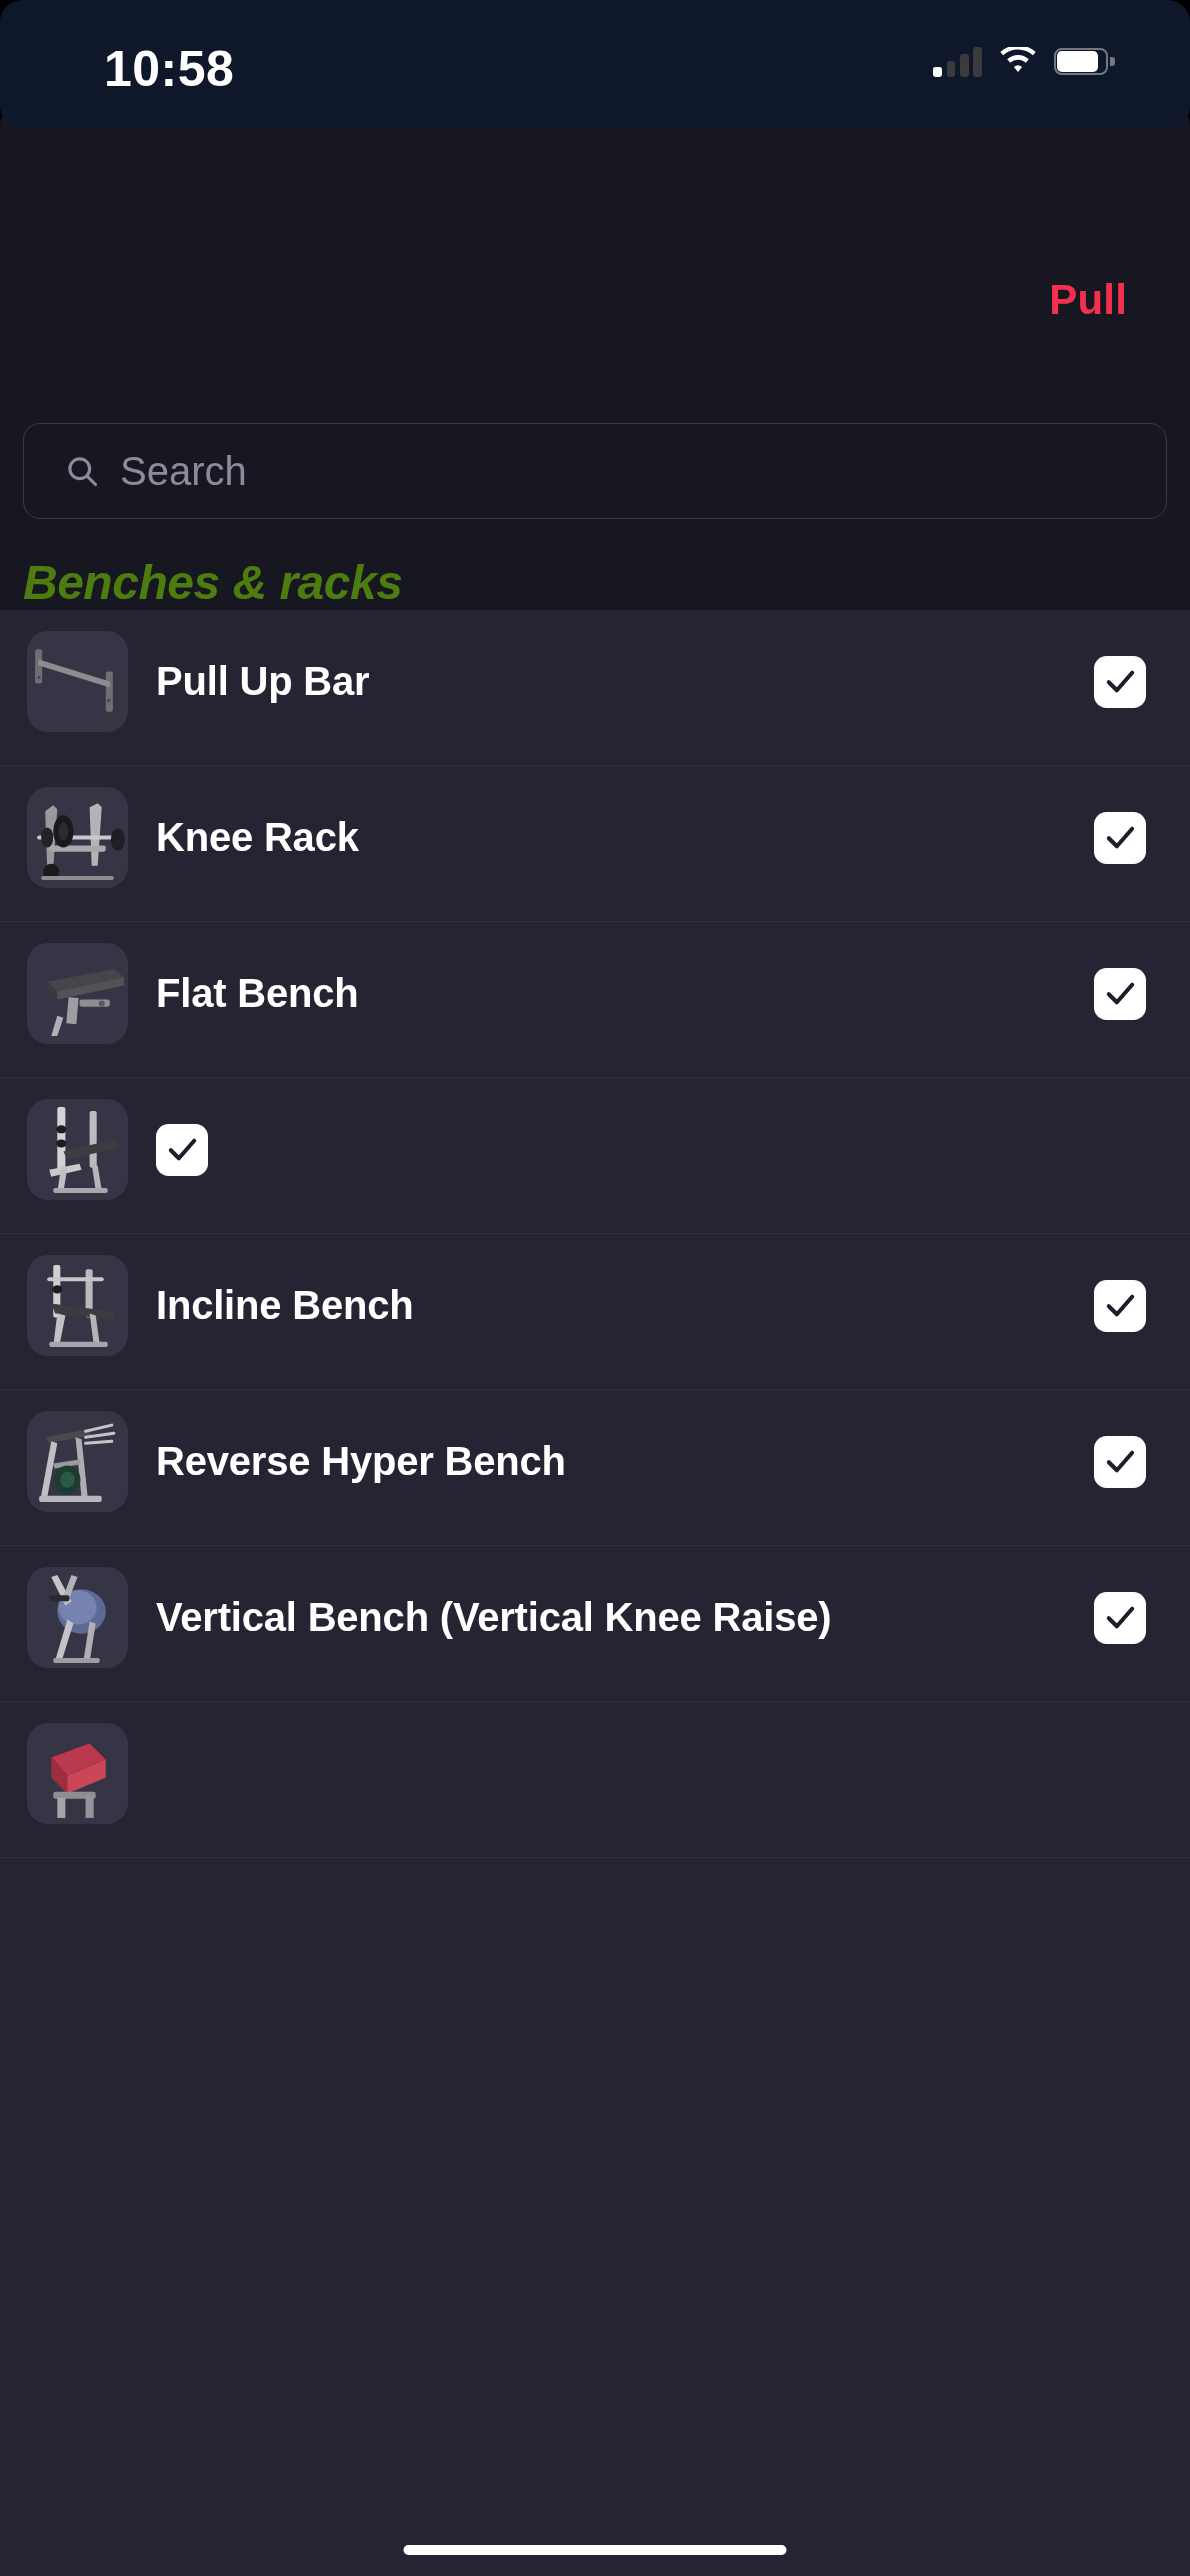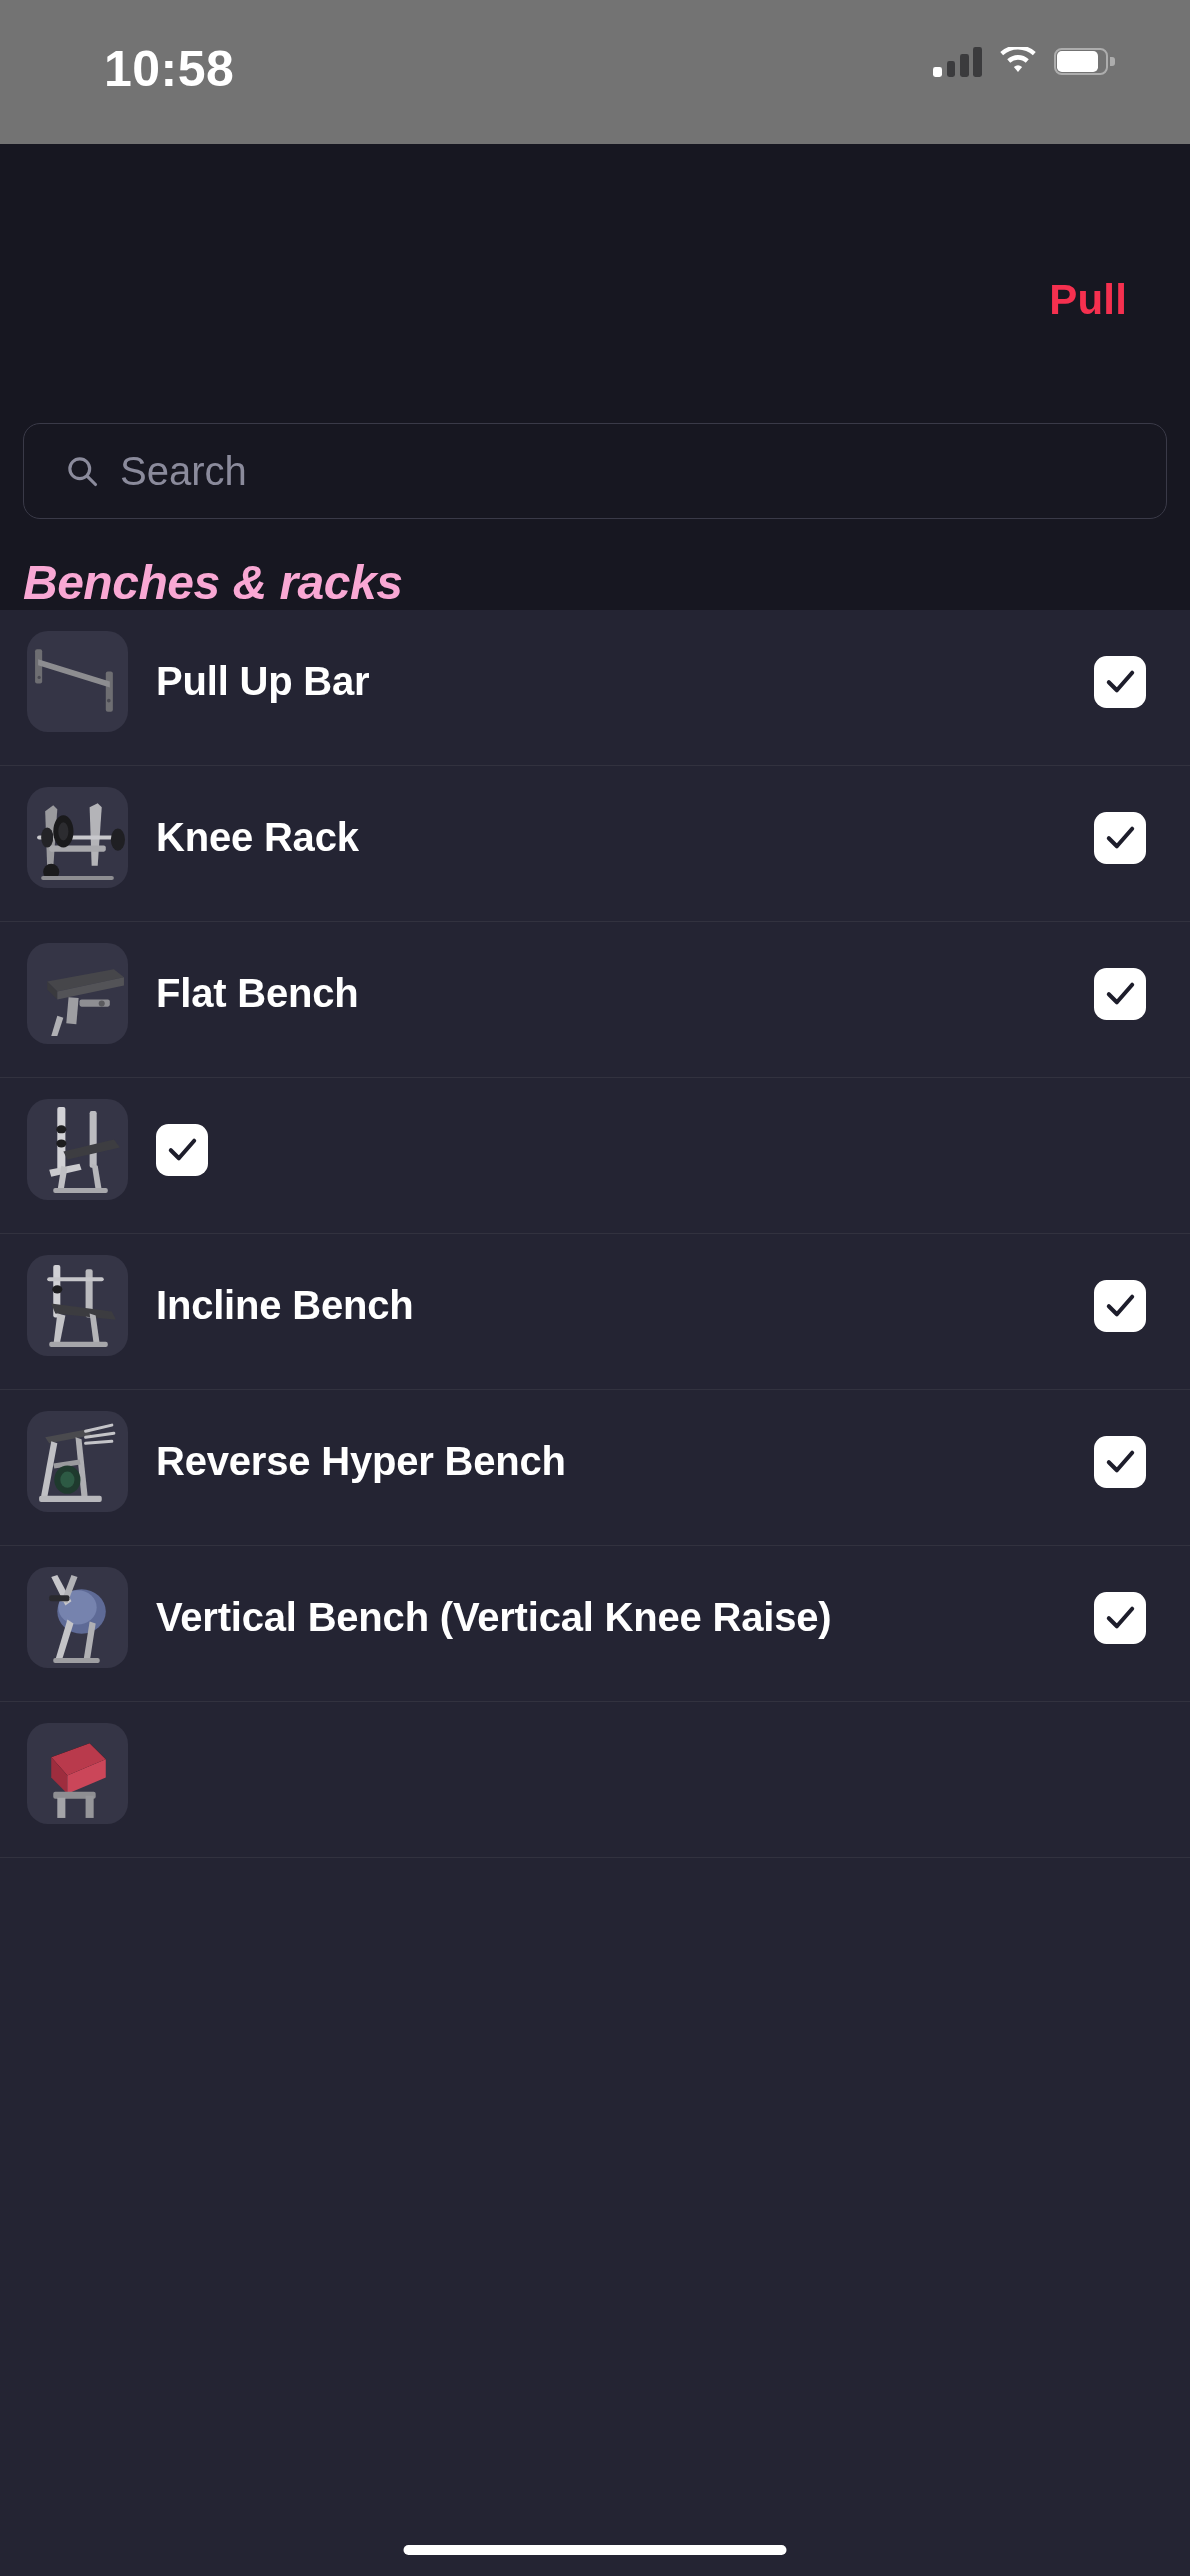--- a/index.html
+++ b/index.html
@@ -6,22 +6,22 @@
   html, body {
     width:1190px; height:2576px;
     background:#000;
     font-family:"Liberation Sans", sans-serif;
     overflow:hidden;
   }
   .screen { position:relative; width:1190px; height:2576px; background:#000; }
 
   
   .statusbar {
-    position:absolute; top:0; left:0; width:1190px; height:144px;
-    background:#737373; z-index:40;
+    position:absolute; top:0; left:0; width:1190px; height:128px;
+    background:#0f172a; z-index:40;border-radius:22px;
   }
   .sb-time {
     position:absolute; left:104px; top:40px;
     font-size:50px; font-weight:600; color:#fff;
     letter-spacing:0.5px;
   }
   .sb-right {
     position:absolute; right:82px; top:46px;
     display:flex; align-items:center; gap:17px;
   }
@@ -79,21 +79,21 @@
   .search-icon { position:absolute; left:40px; top:50%; transform:translateY(-50%); width:36px; height:36px; }
   .search-input {
     width:100%; height:100%; background:transparent; border:none; outline:none;
     padding-left:96px; font-size:40px; color:#e8e8f0;
     font-family:"Liberation Sans", sans-serif;
   }
   .search-input::placeholder { color:#8b8b9c; }
 
   .section-title {
     position:absolute; left:23px; top:467px;
-    font-size:48px; font-weight:bold; font-style:italic; color:#f9a8d4;
+    font-size:48px; font-weight:bold; font-style:italic; color:#4d7c0f;
     letter-spacing:-0.5px;
   }
 
   
   .list { position:relative; background:#242433; min-height:2108px; }
 
   .row {
     position:relative; display:flex; align-items:center;
     padding:0 44px 12px 27px; min-height:156px;
     border-bottom:1.4px solid #32323f;

